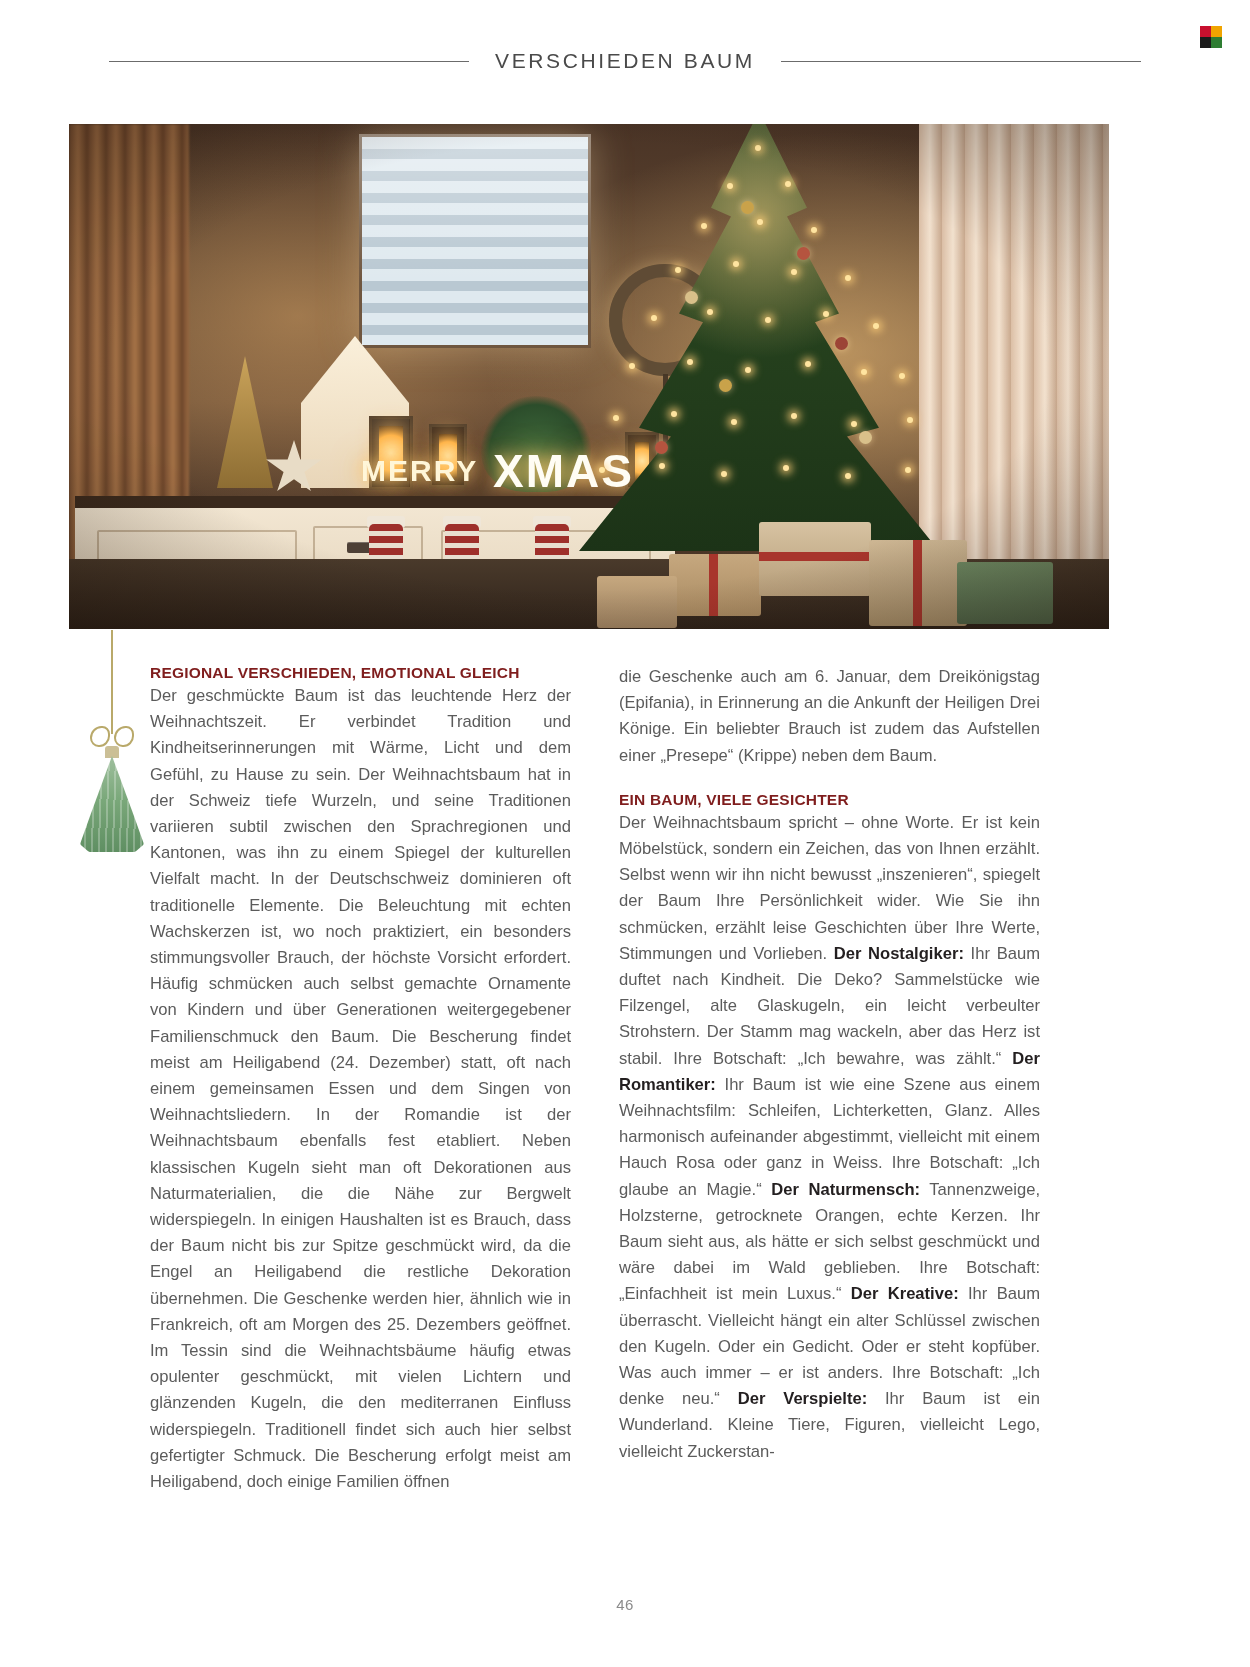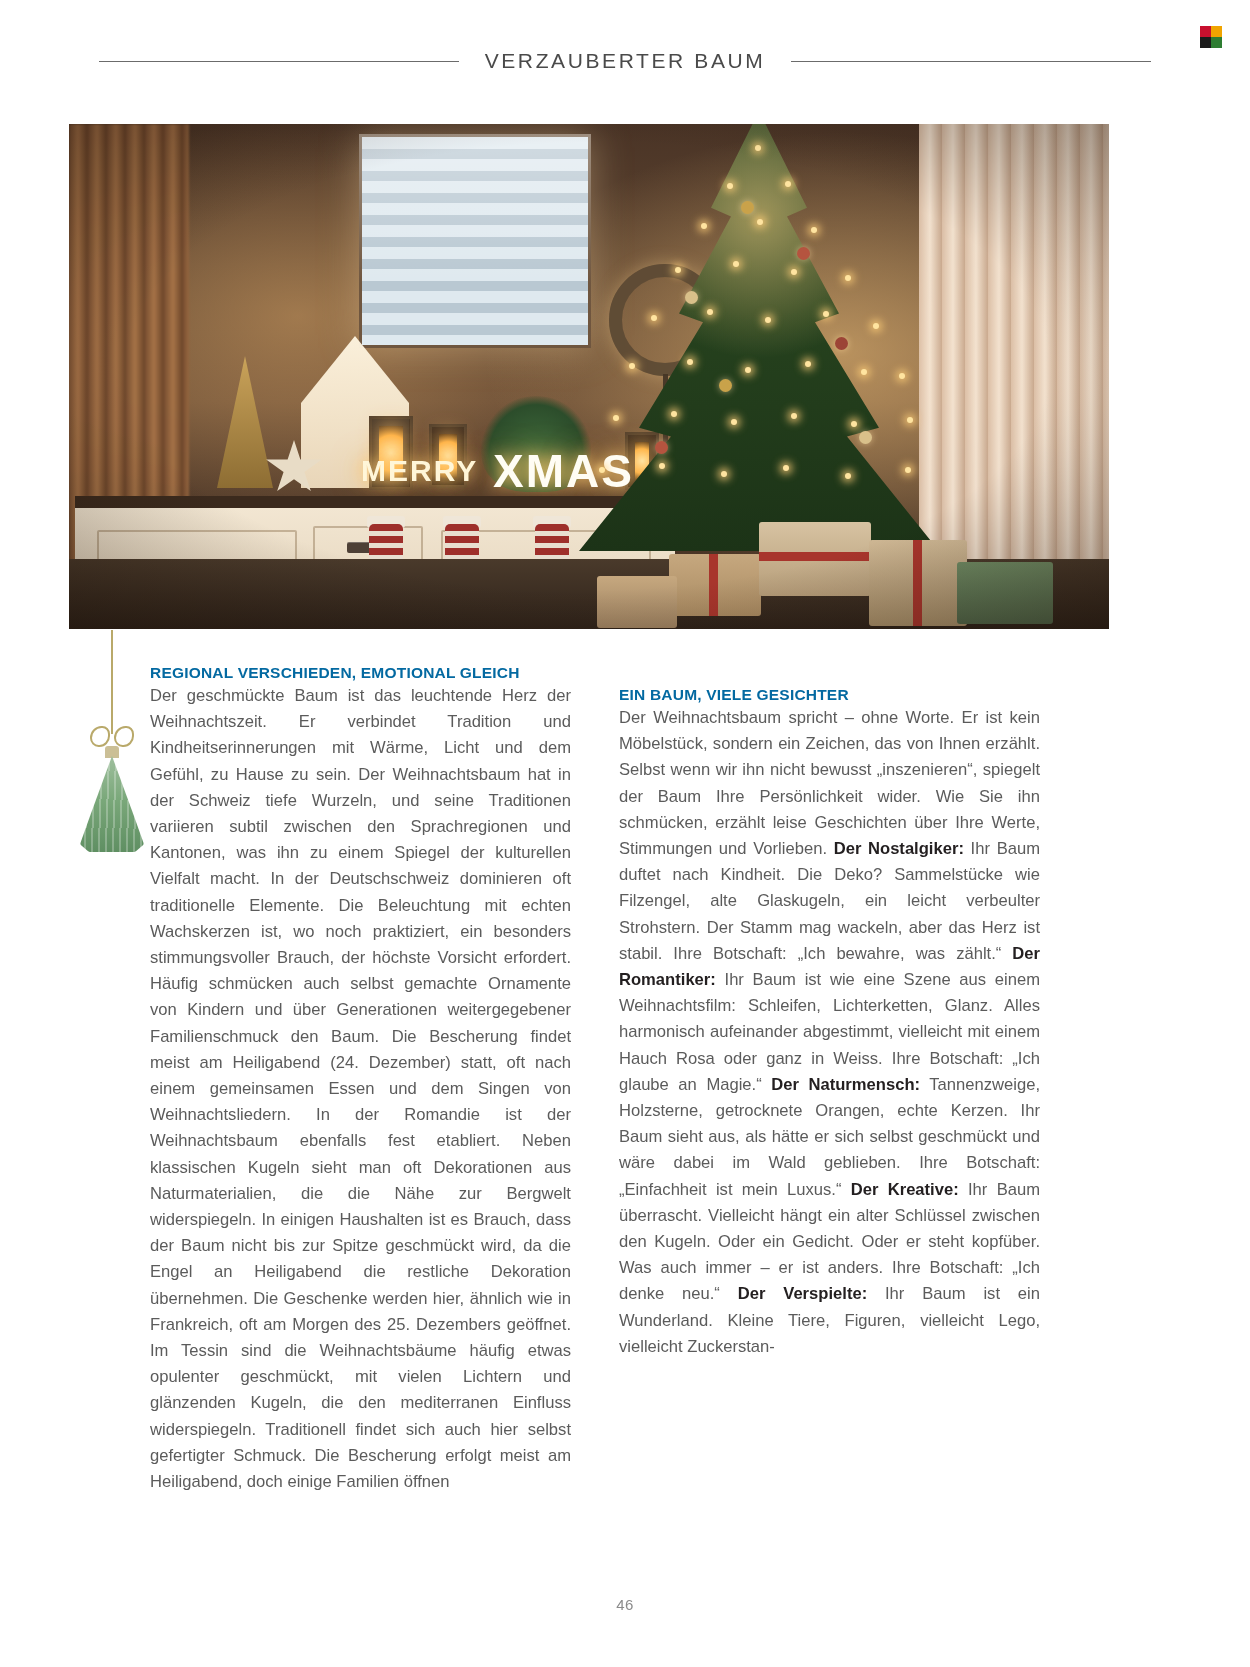--- a/index.html
+++ b/index.html
@@ -223,21 +223,21 @@
   
   .article{
     position:absolute; left:150px; top:664px;
     width:890px;
     display:flex; gap:48px;
   }
   .col{ width:421px; }
   h2.kicker{
     margin:0 0 1px 0;
     font-size:15.5px; font-weight:700; letter-spacing:.2px;
-    color:#0369a1; text-transform:uppercase;
+    color:#7f1d1d; text-transform:uppercase;
   }
   h2.kicker.second{ margin-top:22px; }
   p.body{
     margin:0;
     font-size:16.6px;
     line-height:26.2px;
     text-align:justify;
     color:#5b5b5b;
     hyphens:auto;
     -webkit-hyphens:auto;
@@ -256,21 +256,21 @@
 
 <div class="logo-mark">
   <span style="background:#c8102e"></span>
   <span style="background:#f0a400"></span>
   <span style="background:#1b1b1b"></span>
   <span style="background:#2e7d32"></span>
 </div>
 
 <div class="runhead">
   <div class="rule left"></div>
-  <div class="title">VERZAUBERTER BAUM</div>
+  <div class="title">VERSCHIEDEN BAUM</div>
   <div class="rule right"></div>
 </div>
 
 <figure class="hero" style="margin:0">
   <div class="hero-scene">
     <div class="bg-wall"></div>
     <div class="curtain-l"></div>
     <div class="curtain-r"></div>
 
     <div class="window"></div>
@@ -391,19 +391,20 @@
 </div>
 
 <div class="article">
 
   <div class="col">
     <h2 class="kicker">REGIONAL VERSCHIEDEN, EMOTIONAL GLEICH</h2>
     <p class="body">Der geschmückte Baum ist das leuchtende Herz der Weihnachtszeit. Er verbindet Tradition und Kindheitserinnerungen mit Wärme, Licht und dem Gefühl, zu Hause zu sein. Der Weihnachtsbaum hat in der Schweiz tiefe Wurzeln, und seine Traditionen variieren subtil zwischen den Sprachregionen und Kantonen, was ihn zu einem Spiegel der kulturellen Vielfalt macht. In der Deutschschweiz dominieren oft traditionelle Elemente. Die Beleuchtung mit echten Wachskerzen ist, wo noch praktiziert, ein besonders stimmungsvoller Brauch, der höchste Vorsicht erfordert. Häufig schmücken auch selbst gemachte Ornamente von Kindern und über Generationen weitergegebener Familienschmuck den Baum. Die Bescherung findet meist am Heiligabend (24. Dezember) statt, oft nach einem gemeinsamen Essen und dem Singen von Weihnachtsliedern. In der Romandie ist der Weihnachtsbaum ebenfalls fest etabliert. Neben klassischen Kugeln sieht man oft Dekorationen aus Naturmaterialien, die die Nähe zur Bergwelt widerspiegeln. In einigen Haushalten ist es Brauch, dass der Baum nicht bis zur Spitze geschmückt wird, da die Engel an Heiligabend die restliche Dekoration übernehmen. Die Geschenke werden hier, ähnlich wie in Frankreich, oft am Morgen des 25. Dezembers geöffnet. Im Tessin sind die Weihnachtsbäume häufig etwas opulenter geschmückt, mit vielen Lichtern und glänzenden Kugeln, die den mediterranen Einfluss widerspiegeln. Traditionell findet sich auch hier selbst gefertigter Schmuck. Die Bescherung erfolgt meist am Heiligabend, doch einige Familien öffnen</p>
   </div>
 
   <div class="col">
+    <p class="body">die Geschenke auch am 6. Januar, dem Dreikönigstag (Epifania), in Erinnerung an die Ankunft der Heiligen Drei Könige. Ein beliebter Brauch ist zudem das Aufstellen einer „Presepe“ (Krippe) neben dem Baum.</p>
     <h2 class="kicker second">EIN BAUM, VIELE GESICHTER</h2>
     <p class="body">Der Weihnachtsbaum spricht – ohne Worte. Er ist kein Möbelstück, sondern ein Zeichen, das von Ihnen erzählt. Selbst wenn wir ihn nicht bewusst „inszenieren“, spiegelt der Baum Ihre Persönlichkeit wider. Wie Sie ihn schmücken, erzählt leise Geschichten über Ihre Werte, Stimmungen und Vorlieben. <b>Der Nostalgiker:</b> Ihr Baum duftet nach Kindheit. Die Deko? Sammelstücke wie Filzengel, alte Glaskugeln, ein leicht verbeulter Strohstern. Der Stamm mag wackeln, aber das Herz ist stabil. Ihre Botschaft: „Ich bewahre, was zählt.“ <b>Der Romantiker:</b> Ihr Baum ist wie eine Szene aus einem Weihnachtsfilm: Schleifen, Lichterketten, Glanz. Alles harmonisch aufeinander abgestimmt, vielleicht mit einem Hauch Rosa oder ganz in Weiss. Ihre Botschaft: „Ich glaube an Magie.“ <b>Der Naturmensch:</b> Tannenzweige, Holzsterne, getrocknete Orangen, echte Kerzen. Ihr Baum sieht aus, als hätte er sich selbst geschmückt und wäre dabei im Wald geblieben. Ihre Botschaft: „Einfachheit ist mein Luxus.“ <b>Der Kreative:</b> Ihr Baum überrascht. Vielleicht hängt ein alter Schlüssel zwischen den Kugeln. Oder ein Gedicht. Oder er steht kopfüber. Was auch immer – er ist anders. Ihre Botschaft: „Ich denke neu.“ <b>Der Verspielte:</b> Ihr Baum ist ein Wunderland. Kleine Tiere, Figuren, vielleicht Lego, vielleicht Zuckerstan-</p>
   </div>
 
 </div>
 
 <div class="folio">46</div>
 
 </body></html>

